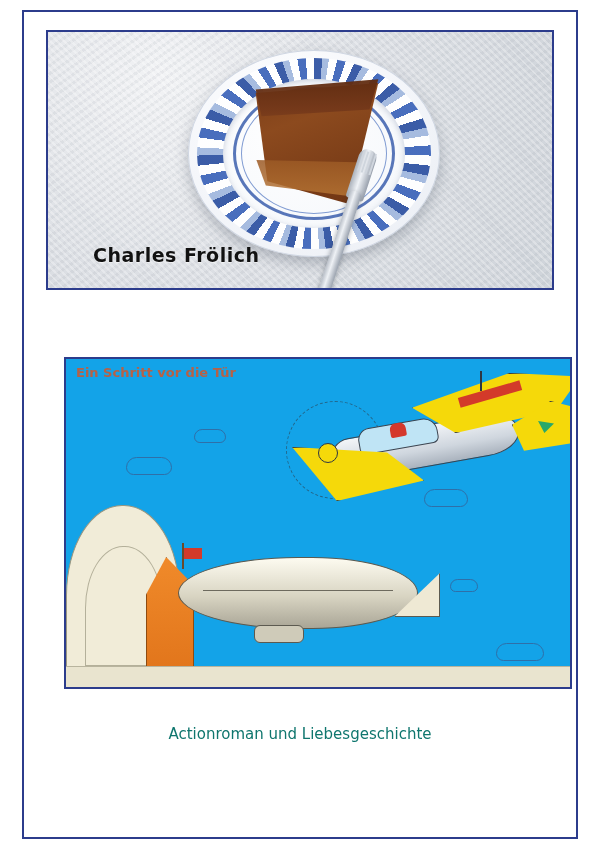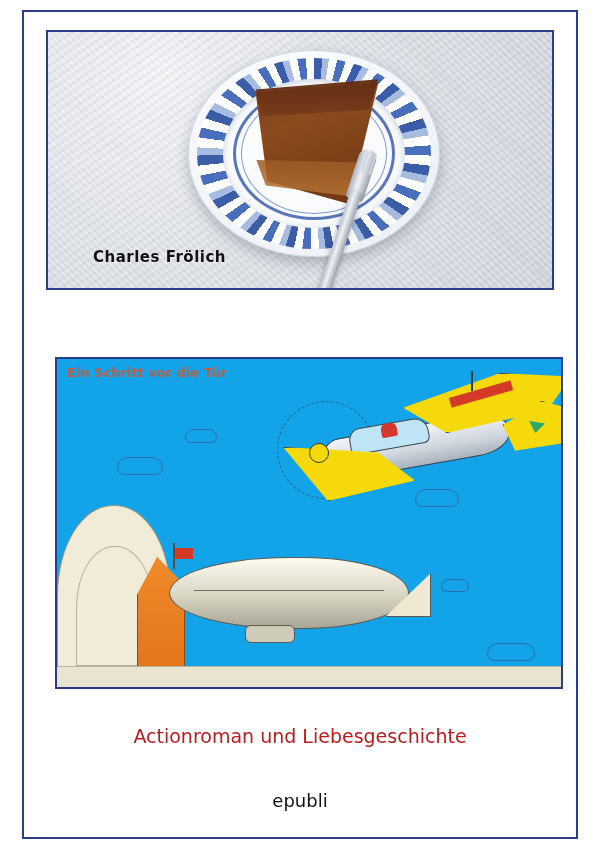--- a/index.html
+++ b/index.html
@@ -162,21 +162,21 @@
     width: 2px;
     height: 22px;
     background: #cfd5dd;
   }
 
   .author {
     position: absolute;
     left: 45px;
     bottom: 22px;
     font-family: "DejaVu Sans", sans-serif;
-    font-size: 15px;
+    font-size: 19px;
     font-weight: 700;
     color: #111111;
     letter-spacing: .5px;
     text-shadow: 0 1px 1px rgba(255,255,255,.6);
   }
 
   
   .title {
     position: absolute;
     left: 0;
@@ -187,21 +187,21 @@
     font-size: 41px;
     font-weight: 700;
     font-style: italic;
     color: #1b1b1b;
     letter-spacing: 0px;
   }
 
   
   .illus-panel {
     position: absolute;
-    left: 31px;
+    left: 40px;
     top: 345px;
     width: 508px;
     height: 332px;
     border: 2px solid #2c3c8c;
     box-sizing: border-box;
     background: #16a5e6;
     overflow: hidden;
   }
   .sky { position: absolute; inset: 0; background: #13a3e8; }
   .subtitle-illus {
@@ -410,22 +410,22 @@
     background: #2f3742;
   }
 
   
   .subtitle {
     position: absolute;
     left: 0; right: 0;
     top: 713px;
     text-align: center;
     font-family: "DejaVu Sans", sans-serif;
-    font-size: 19px;
-    color: #b91c1c;
+    font-size: 15px;
+    color: #0f766e;
   }
   .publisher {
     position: absolute;
     left: 0; right: 0;
     top: 778px;
     text-align: center;
     font-family: "DejaVu Sans", sans-serif;
     font-size: 18px;
     color: #111111;
   }
@@ -501,15 +501,14 @@
       <div class="wing-top"></div>
       <div class="wing-stripe"></div>
       <div class="tail"></div>
       <div class="tail-mark"></div>
       <div class="antenna"></div>
       <div class="prop-hub"></div>
     </div>
   </div>
 
   <div class="subtitle">Actionroman und Liebesgeschichte</div>
-  <div class="publisher">epubli</div>
 
 </div>
 
 </body></html>

